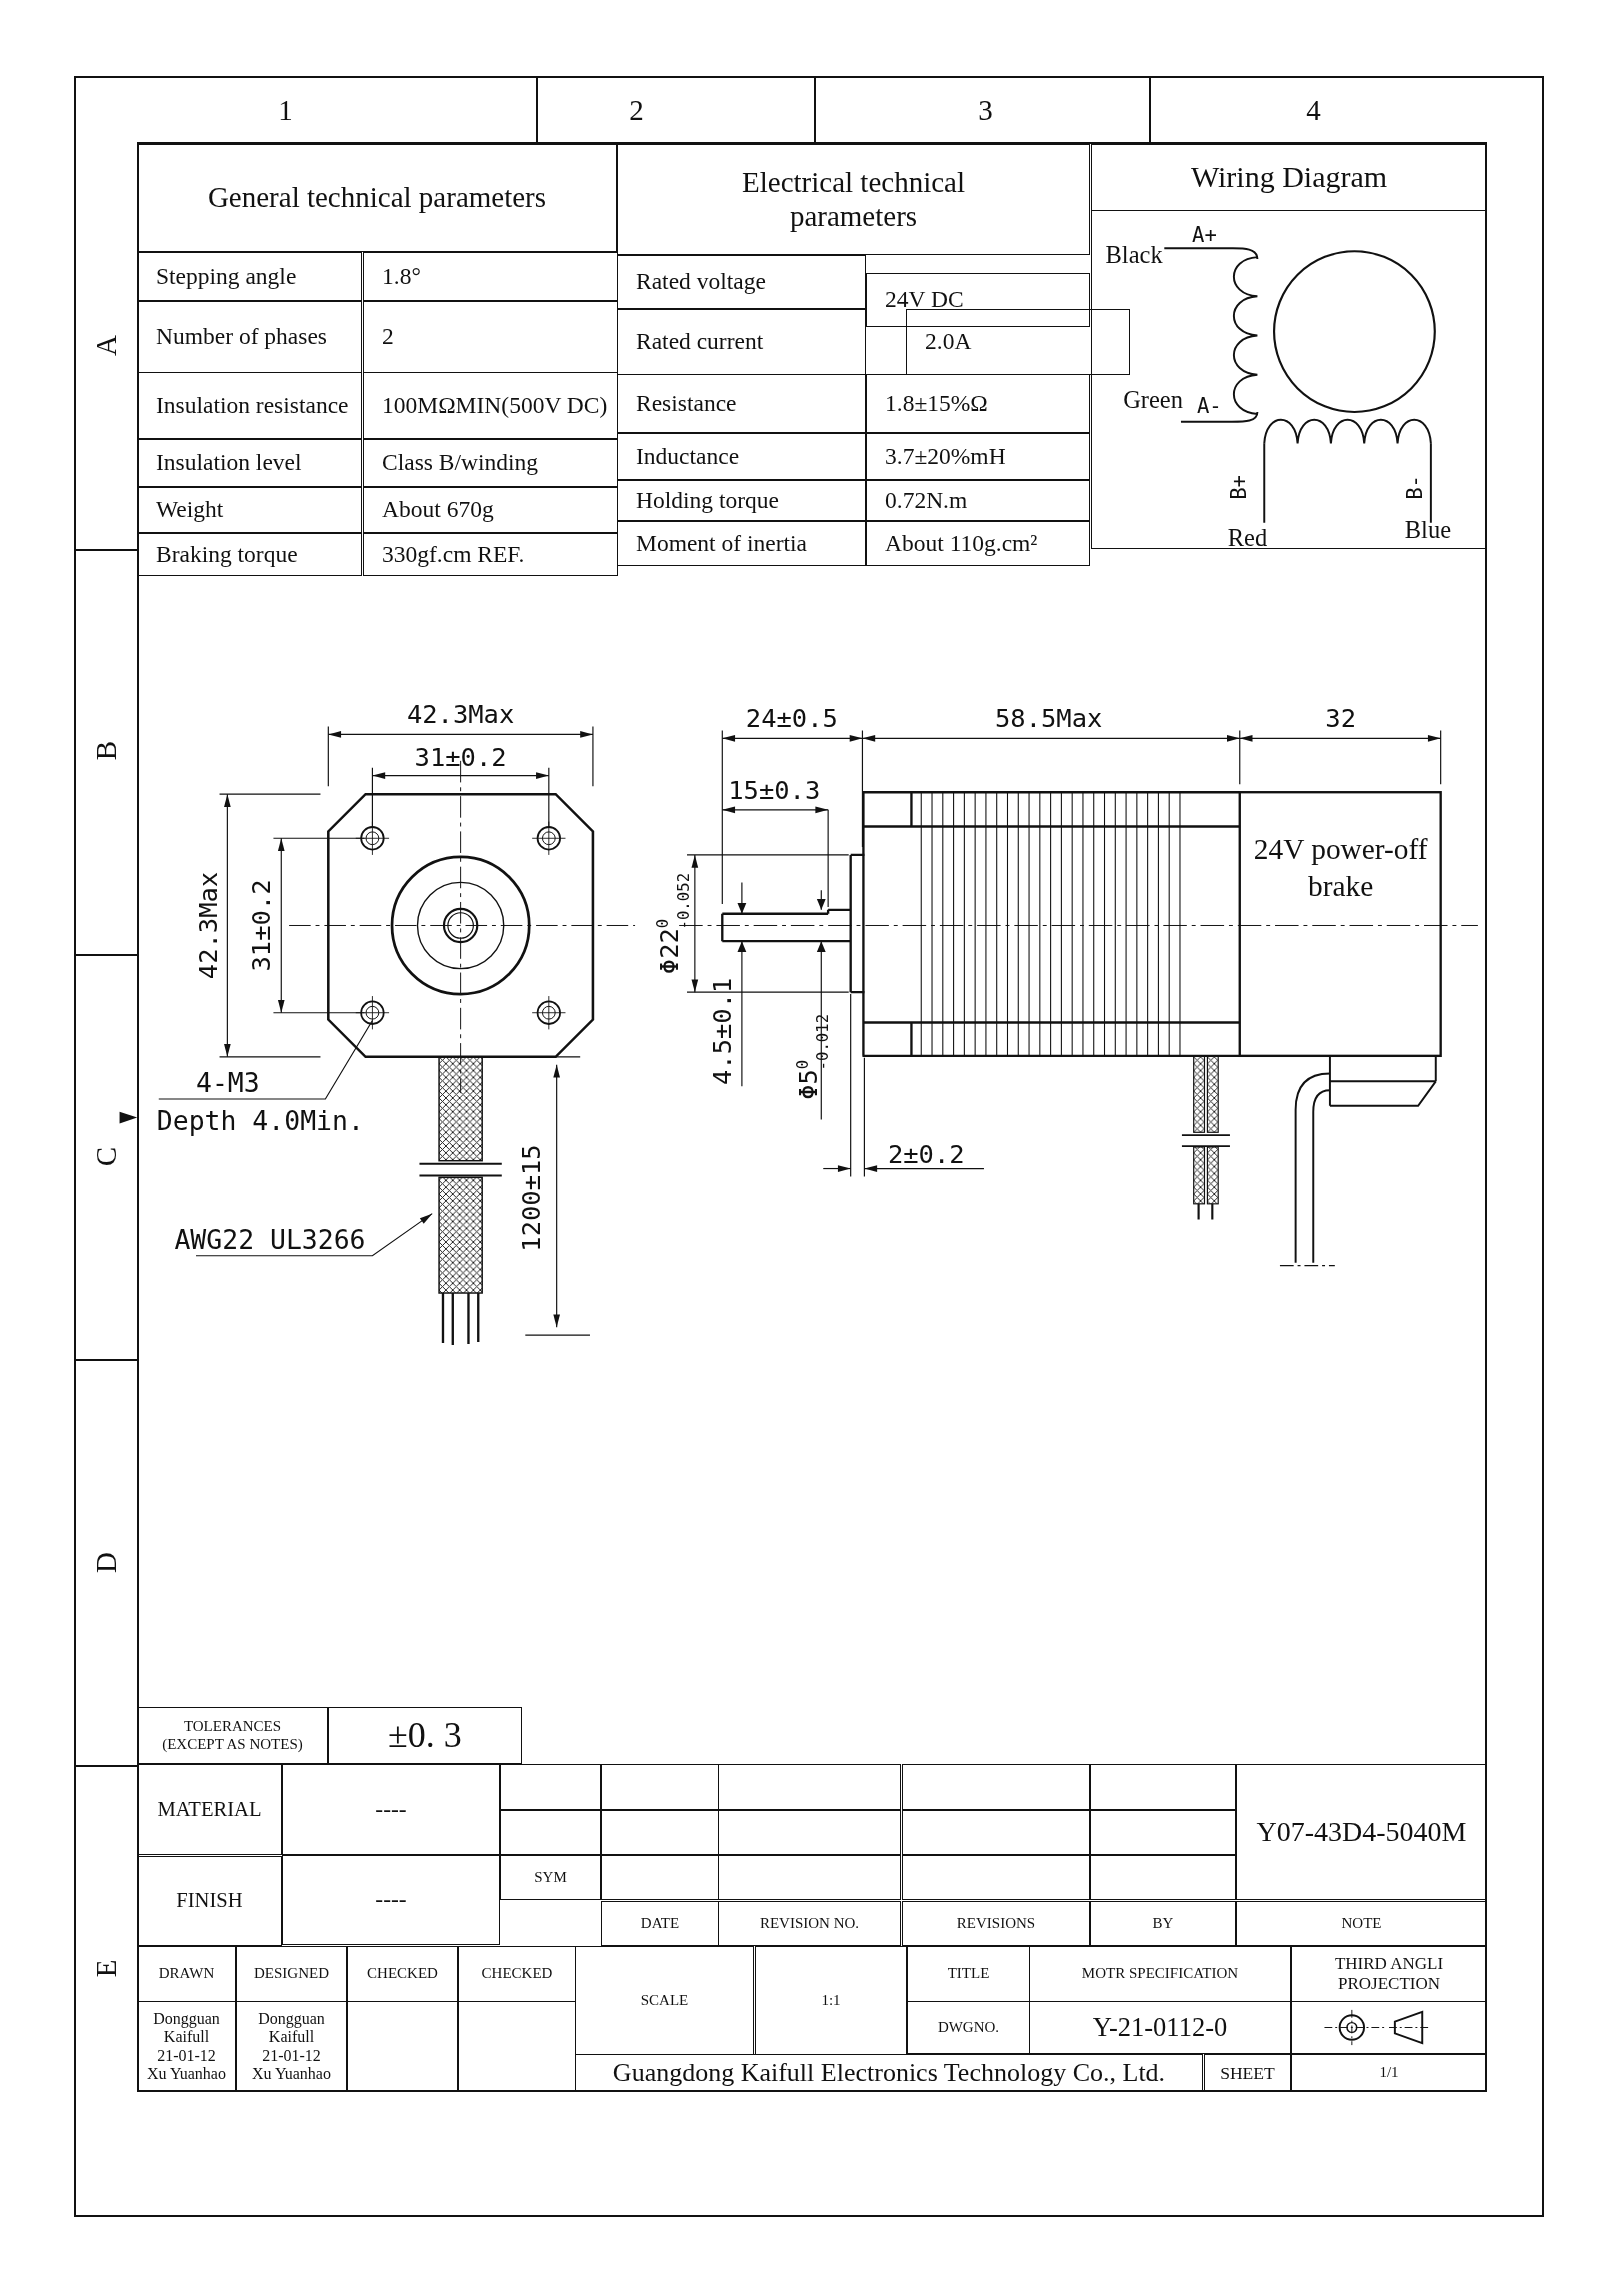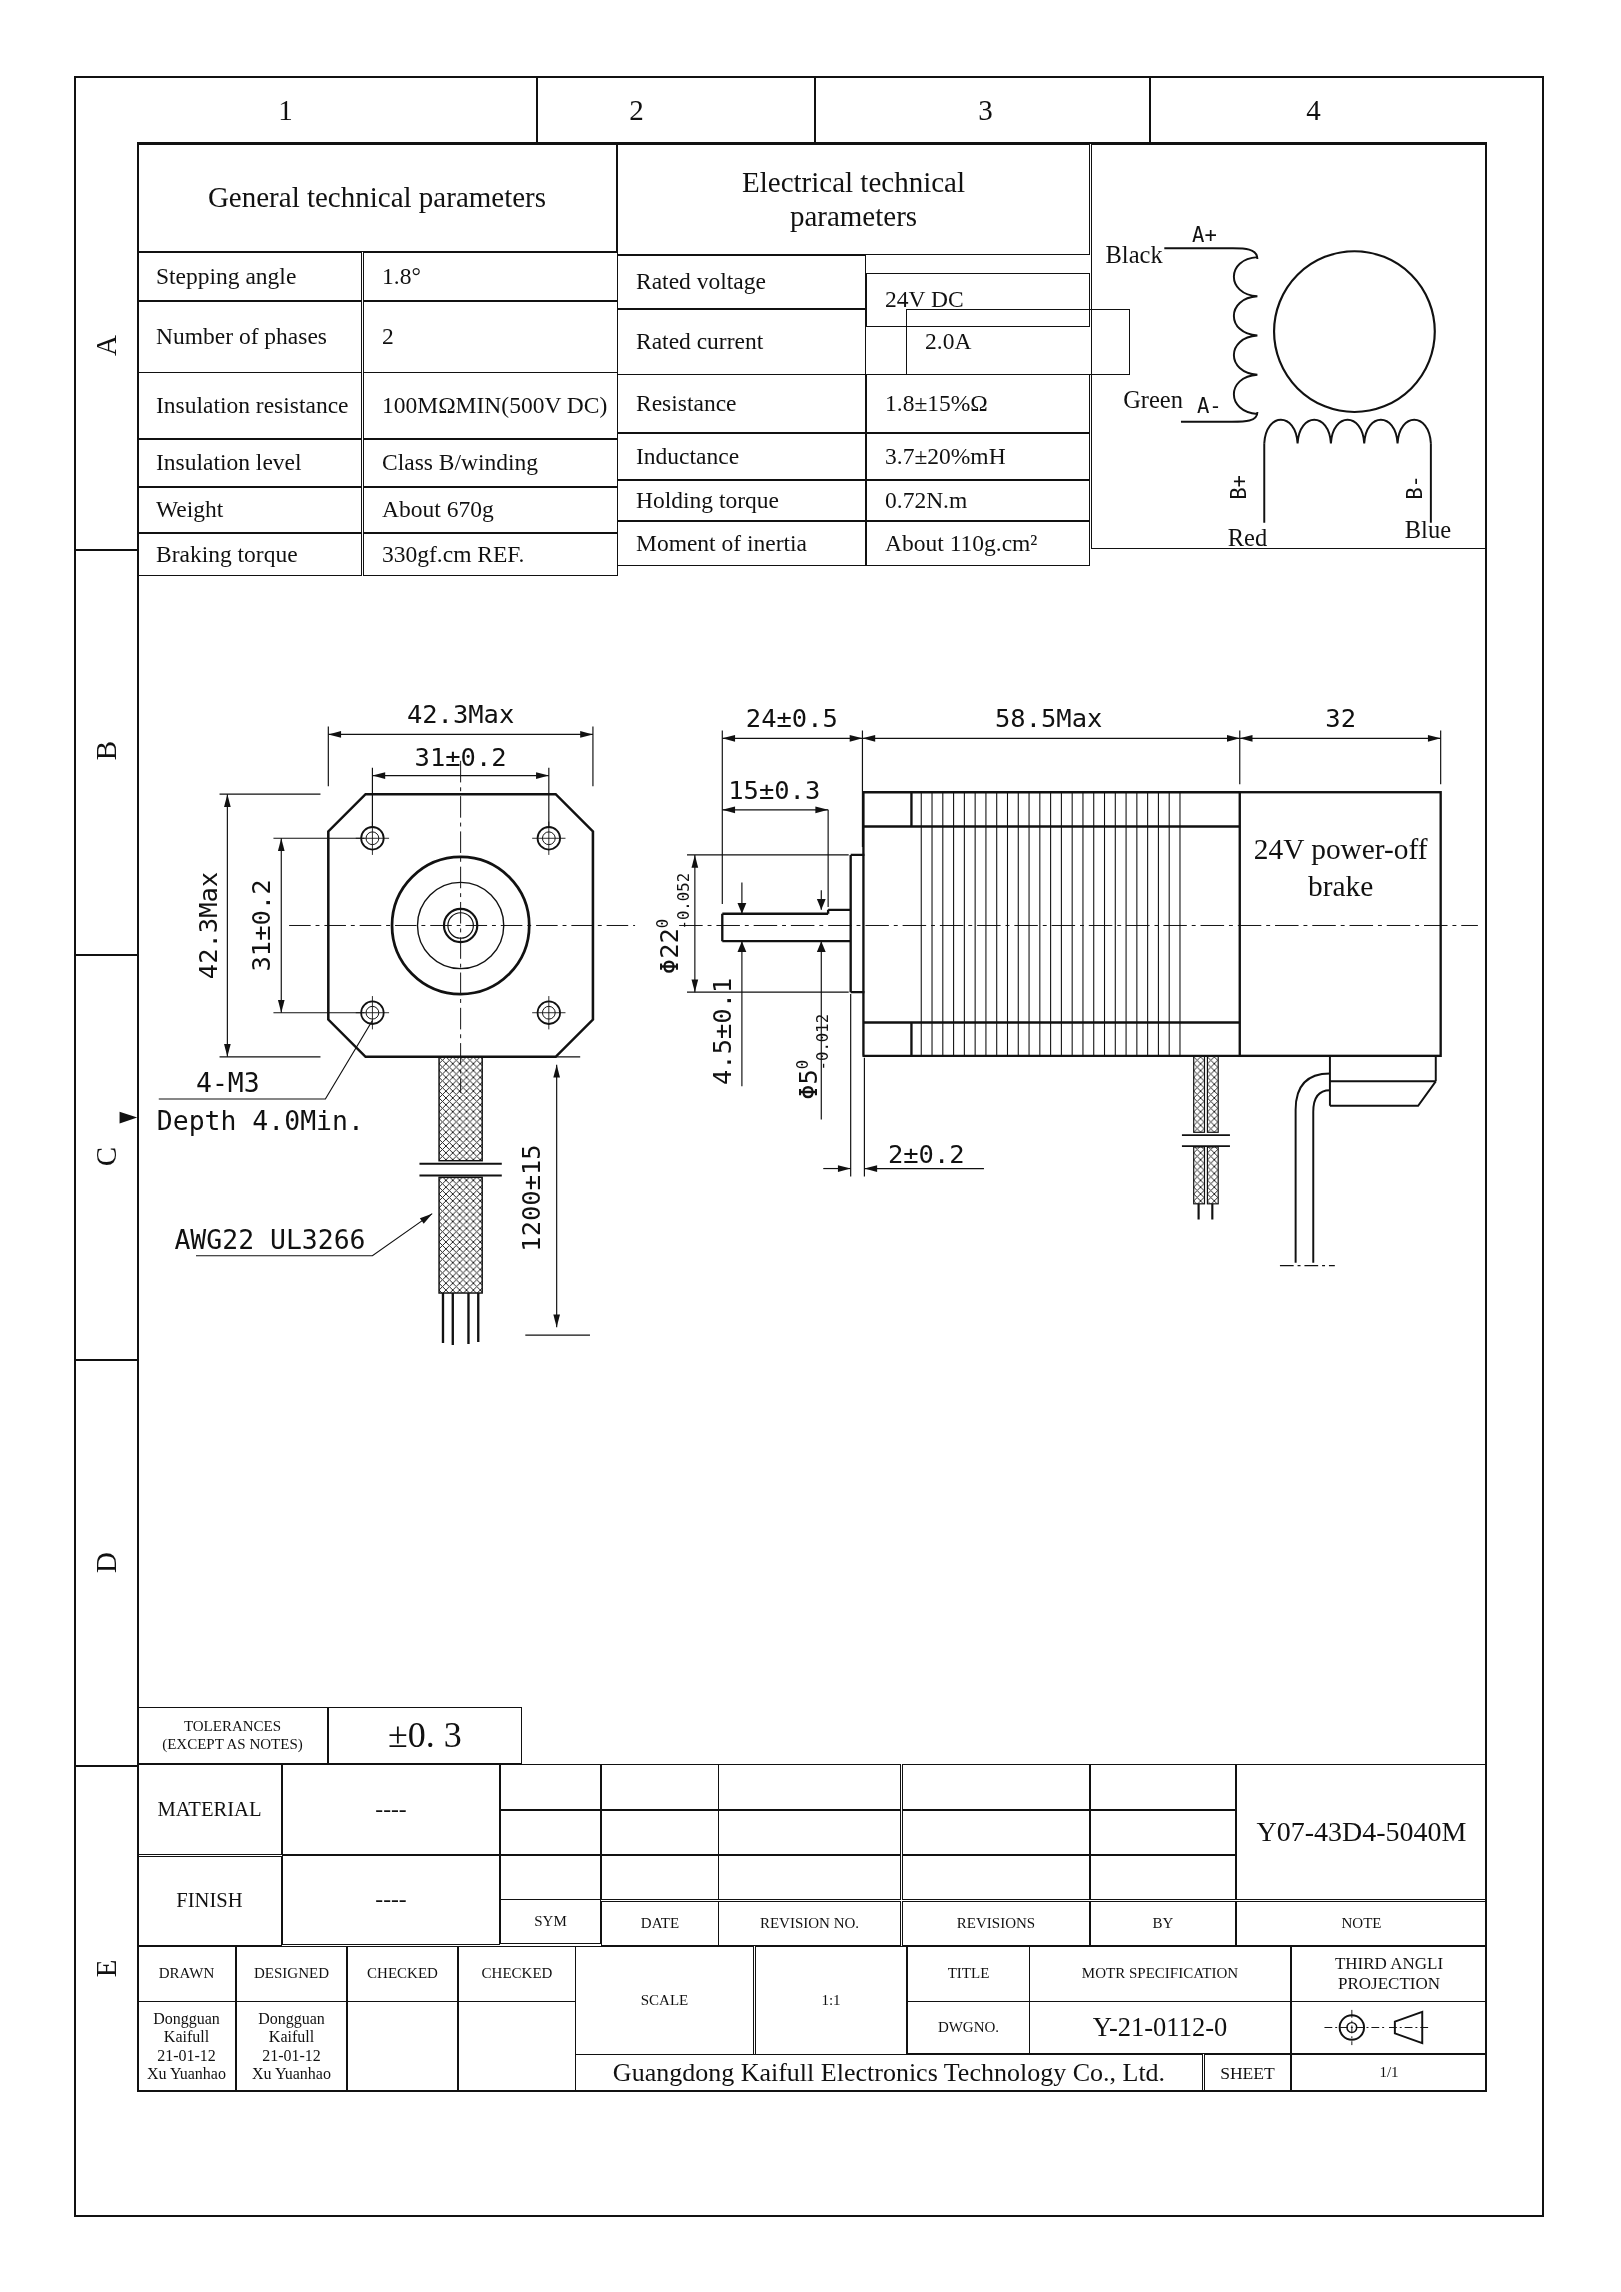--- a/index.html
+++ b/index.html
@@ -78,20 +78,21 @@
     <div class="cell lbl" style="left:866px;top:374px;width:224px;height:59px;">1.8±15%Ω</div>
     <div class="cell lbl" style="left:617px;top:433px;width:249px;height:47px;">Inductance</div>
     <div class="cell lbl" style="left:866px;top:433px;width:224px;height:47px;">3.7±20%mH</div>
     <div class="cell lbl" style="left:617px;top:480px;width:249px;height:41px;">Holding torque</div>
     <div class="cell lbl" style="left:866px;top:480px;width:224px;height:41px;">0.72N.m</div>
     <div class="cell lbl" style="left:617px;top:521px;width:249px;height:45px;">Moment of inertia</div>
     <div class="cell lbl" style="left:866px;top:521px;width:224px;height:45px;">About 110g.cm²</div>
   </div>
 
   <div class="cell" style="left:1091px;top:144px;width:396px;height:405px;align-items:flex-start;"></div>
+  <div class="cell hdr" style="left:1091px;top:144px;width:396px;height:67px;font-size:30px;">Wiring Diagram</div>
 
 
   <div>
     <div class="cell col small" style="left:137px;top:1707px;width:191px;height:57px;">
       <div>TOLERANCES</div>
       <div>(EXCEPT AS NOTES)</div>
     </div>
     <div class="cell" style="left:328px;top:1707px;width:194px;height:57px;font-size:36px;">±0. 3</div>
 
     <div class="cell small" style="left:137px;top:1764px;width:145px;height:91px;font-size:20.6px;">MATERIAL</div>
@@ -108,21 +109,21 @@
     <div class="cell" style="left:601px;top:1810px;width:118px;height:45px;"></div>
     <div class="cell" style="left:718px;top:1810px;width:183px;height:45px;"></div>
     <div class="cell" style="left:902px;top:1810px;width:188px;height:45px;"></div>
     <div class="cell" style="left:1090px;top:1810px;width:146px;height:45px;"></div>
     <div class="cell" style="left:500px;top:1855px;width:101px;height:45px;"></div>
     <div class="cell" style="left:601px;top:1855px;width:118px;height:45px;"></div>
     <div class="cell" style="left:718px;top:1855px;width:183px;height:45px;"></div>
     <div class="cell" style="left:902px;top:1855px;width:188px;height:45px;"></div>
     <div class="cell" style="left:1090px;top:1855px;width:146px;height:45px;"></div>
 
-    <div class="cell small" style="left:500px;top:1899px;width:101px;height:45px;">SYM</div>
+    <div class="cell small" style="left:500px;top:1855px;width:101px;height:45px;">SYM</div>
     <div class="cell small" style="left:601px;top:1901px;width:118px;height:45px;">DATE</div>
     <div class="cell small" style="left:718px;top:1901px;width:183px;height:45px;">REVISION NO.</div>
     <div class="cell small" style="left:902px;top:1901px;width:188px;height:45px;">REVISIONS</div>
     <div class="cell small" style="left:1090px;top:1901px;width:146px;height:45px;">BY</div>
 
     <div class="cell" style="left:1236px;top:1764px;width:251px;height:136px;font-size:28px;">Y07-43D4-5040M</div>
     <div class="cell small" style="left:1236px;top:1901px;width:251px;height:45px;">NOTE</div>
 
     <div class="cell small" style="left:137px;top:1946px;width:99px;height:56px;">DRAWN</div>
     <div class="cell small" style="left:236px;top:1946px;width:111px;height:56px;">DESIGNED</div>

